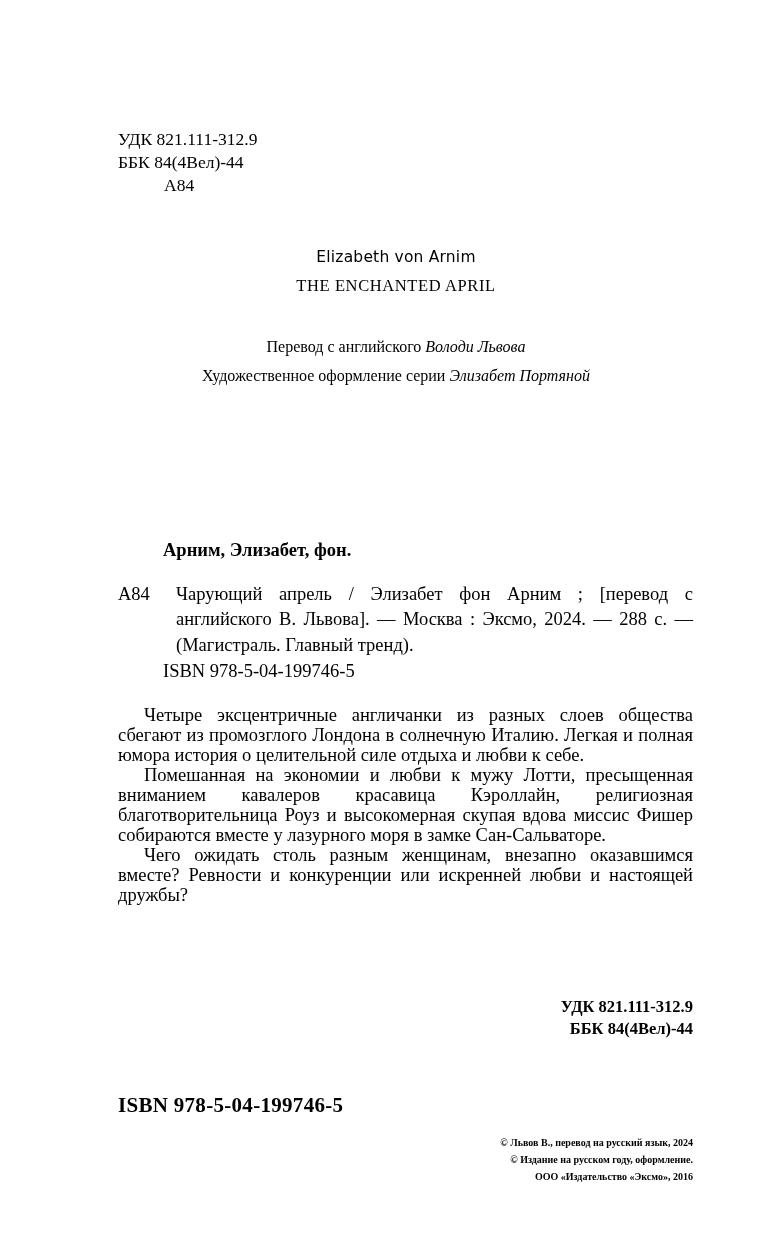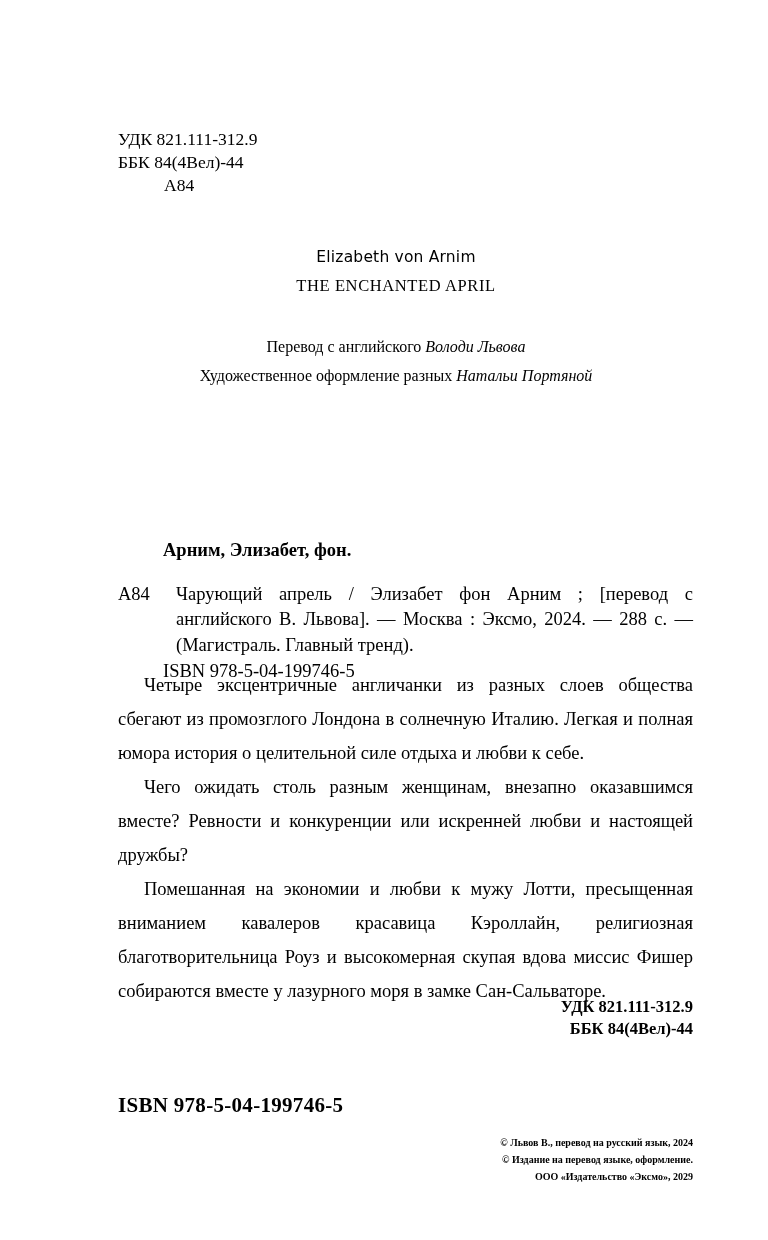--- a/index.html
+++ b/index.html
@@ -93,24 +93,24 @@
   .card-isbn {
     margin-left: 45px;
     margin-top: 1px;
     font-size: 18.5px;
   }
 
   
   .annotation {
     position: absolute;
     left: 118px;
-    top: 668px;
+    top: 705px;
     width: 575px;
     font-size: 18.5px;
-    line-height: 34px;
+    line-height: 20px;
     text-align: justify;
   }
   .annotation p {
     margin: 0;
     text-indent: 26px;
   }
 
   
   .class-bottom {
     position: absolute;
@@ -154,45 +154,45 @@
     <div class="class-line-3">А84</div>
   </div>
 
   <div class="center-block">
     <div class="author-orig">Elizabeth von Arnim</div>
     <div class="title-orig">THE ENCHANTED APRIL</div>
     <div class="credit">
       <span>Перевод с английского </span><span class="name">Володи Львова</span>
     </div>
     <div class="credit">
-      <span>Художественное оформление разных </span><span class="name">Натальи Портяной</span>
+      <span>Художественное оформление серии </span><span class="name">Элизабет Портяной</span>
     </div>
   </div>
 
   <div class="card">
     <div class="card-author">Арним, Элизабет, фон.</div>
     <div class="card-desc-wrap">
       <div class="card-sig">А84</div>
       <div class="card-desc">Чарующий апрель / Элизабет фон Арним ; [перевод с английского В. Львова]. — Москва : Эксмо, 2024. — 288 с. — (Магистраль. Главный тренд).</div>
     </div>
     <div class="card-isbn">ISBN 978-5-04-199746-5</div>
   </div>
 
   <div class="annotation">
     <p>Четыре эксцентричные англичанки из разных слоев общества сбегают из промозглого Лондона в солнечную Италию. Легкая и полная юмора история о целительной силе отдыха и любви к себе.</p>
+    <p>Помешанная на экономии и любви к мужу Лотти, пресыщенная вниманием кавалеров красавица Кэроллайн, религиозная благотворительница Роуз и высокомерная скупая вдова миссис Фишер собираются вместе у лазурного моря в замке Сан-Сальваторе.</p>
     <p>Чего ожидать столь разным женщинам, внезапно оказавшимся вместе? Ревности и конкуренции или искренней любви и настоящей дружбы?</p>
-    <p>Помешанная на экономии и любви к мужу Лотти, пресыщенная вниманием кавалеров красавица Кэроллайн, религиозная благотворительница Роуз и высокомерная скупая вдова миссис Фишер собираются вместе у лазурного моря в замке Сан-Сальваторе.</p>
   </div>
 
   <div class="class-bottom">
     <div>УДК 821.111-312.9</div>
     <div>ББК 84(4Вел)-44</div>
   </div>
 
   <div class="copyright">
     <div>© Львов В., перевод на русский язык, 2024</div>
-    <div>© Издание на перевод языке, оформление.</div>
-    <div>ООО «Издательство «Эксмо», 2029</div>
+    <div>© Издание на русском году, оформление.</div>
+    <div>ООО «Издательство «Эксмо», 2016</div>
   </div>
 
   <div class="isbn-bottom">ISBN 978-5-04-199746-5</div>
 
 </div>
 
 </body></html>

